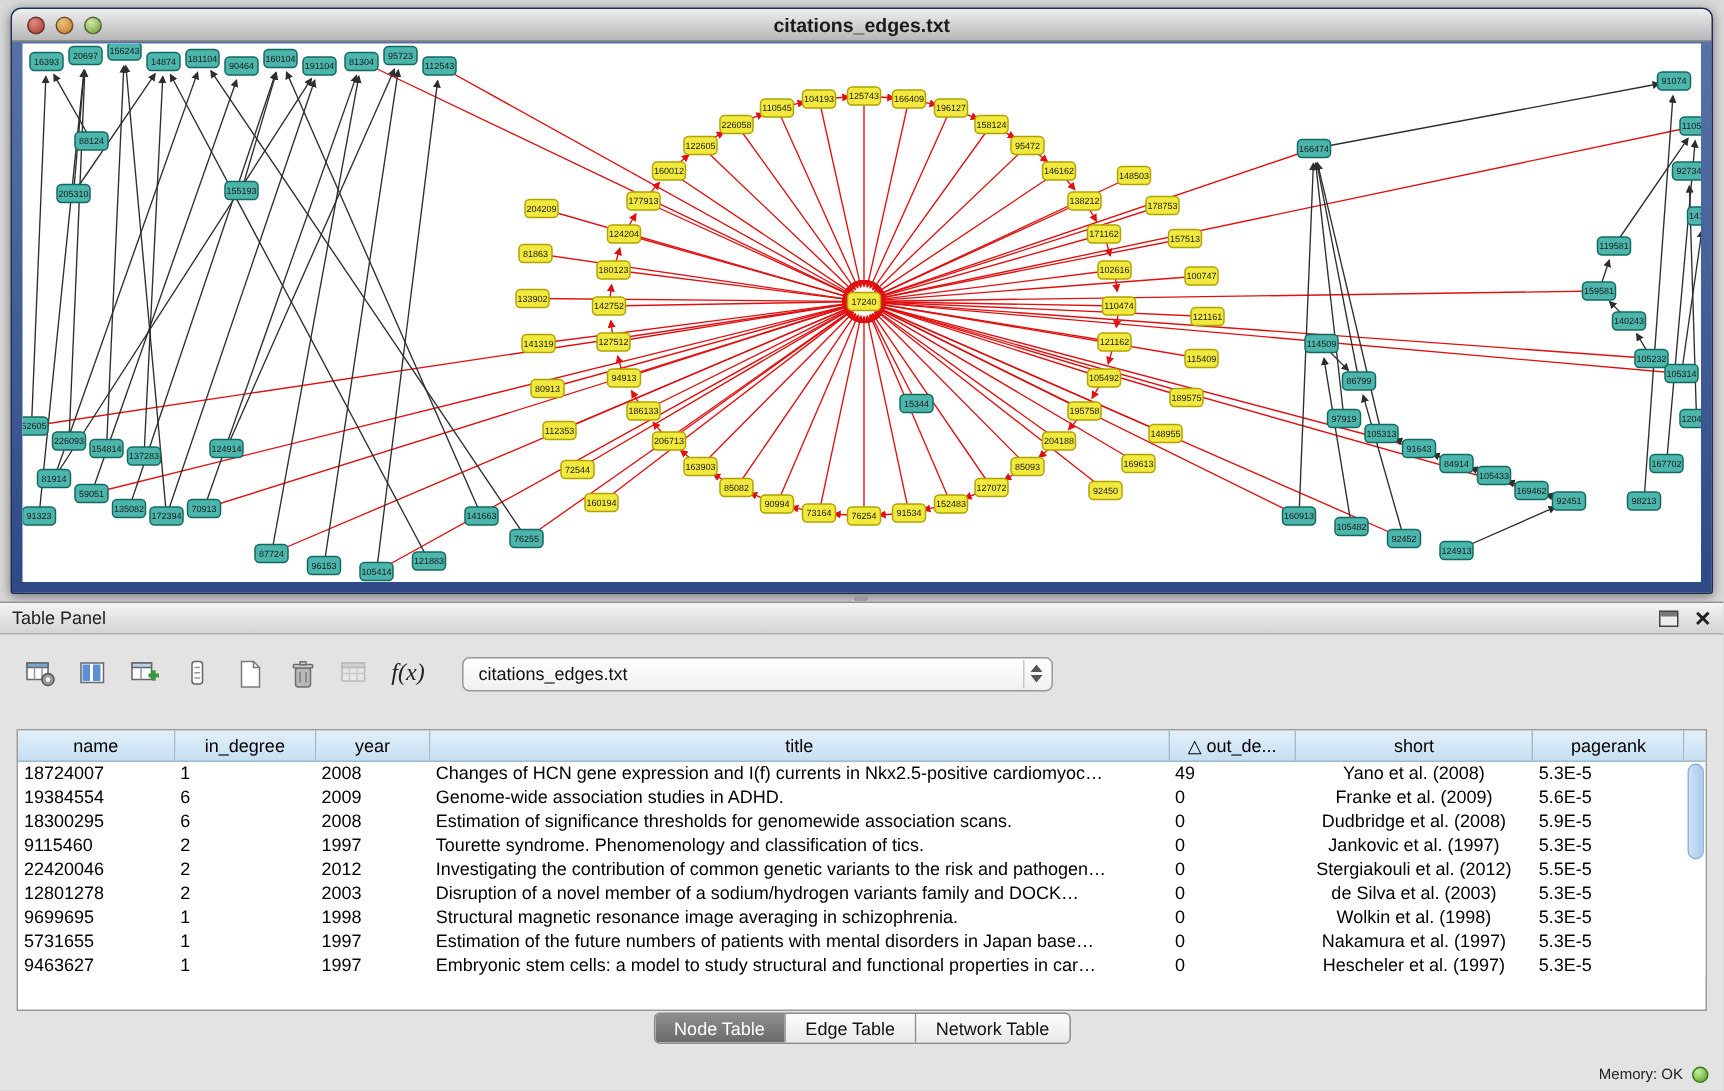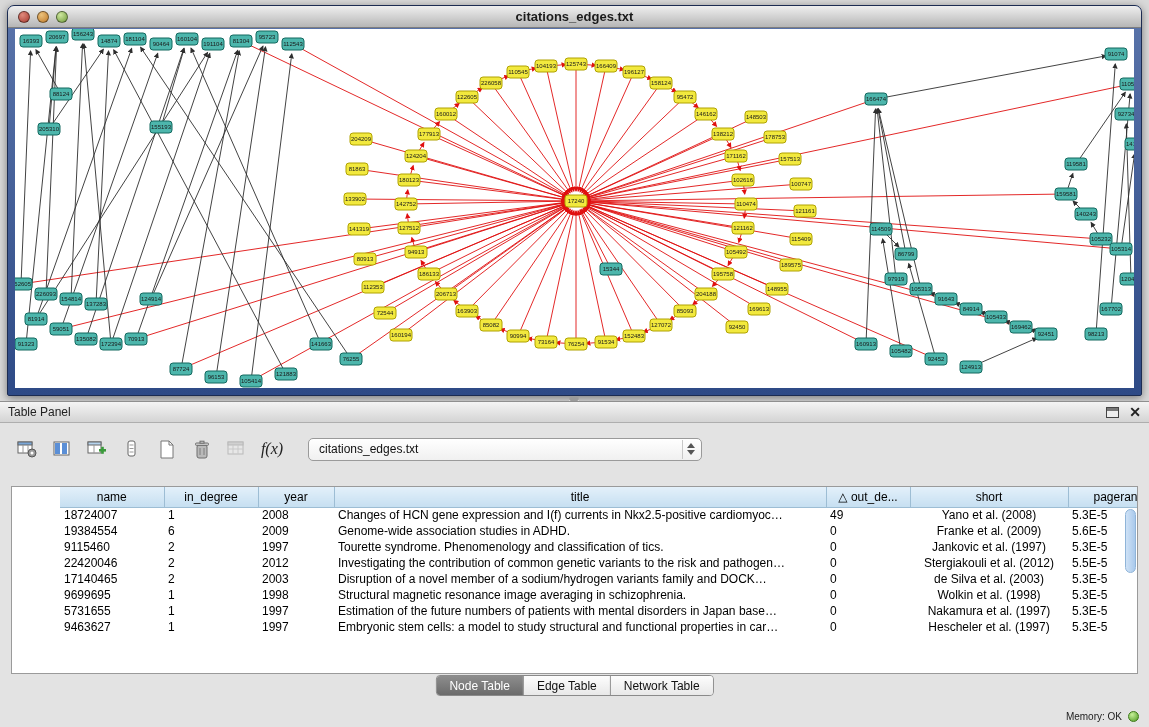--- a/index.html
+++ b/index.html
@@ -69,21 +69,21 @@
     padding:0 2px 0 10px; font-size:12px; color:#111;
   }
   .sel-arrows { margin-left:auto; width:17px; height:19px; display:flex; flex-direction:column;
     align-items:center; justify-content:center; gap:2px; border-left:1px solid #c8c8c8; }
   .sel-arrows i { width:0; height:0; border-left:4px solid transparent; border-right:4px solid transparent; display:block; }
   .sel-arrows .up { border-bottom:5px solid #555; }
   .sel-arrows .down { border-top:5px solid #555; }
 
   .tp-table {
     position:absolute; left:11px; right:11px; top:84px; height:188px;
-    background:#fff; border:1px solid #9a9a9a; overflow:hidden;padding-left:48px;
+    background:#fff; border:1px solid #9a9a9a; overflow:hidden;
   }
   table.data { border-collapse:collapse; table-layout:fixed; width:100%; }
   table.data th {
     height:20px; font-size:12px; font-weight:normal; text-align:center;
     background:linear-gradient(#e3f0fa,#c6dff1);
     border:1px solid #9dbdd4; border-top:none; color:#000; overflow:hidden; white-space:nowrap;
   }
   table.data th:first-child { border-left:none; }
   table.data th.gutter { border-right:none; }
   table.data td {
@@ -645,41 +645,51 @@
             <td class="c0">19384554</td>
             <td class="c1">6</td>
             <td class="c2">2009</td>
             <td class="c3">Genome-wide association studies in ADHD.</td>
             <td class="c4">0</td>
             <td class="c5">Franke et al. (2009)</td>
             <td class="c6">5.6E-5</td>
             <td class="gutter"></td>
           </tr>
           <tr>
+            <td class="c0">18300295</td>
+            <td class="c1">6</td>
+            <td class="c2">2008</td>
+            <td class="c3">Estimation of significance thresholds for genomewide association scans.</td>
+            <td class="c4">0</td>
+            <td class="c5">Dudbridge et al. (2008)</td>
+            <td class="c6">5.9E-5</td>
+            <td class="gutter"></td>
+          </tr>
+          <tr>
             <td class="c0">9115460</td>
             <td class="c1">2</td>
             <td class="c2">1997</td>
             <td class="c3">Tourette syndrome. Phenomenology and classification of tics.</td>
             <td class="c4">0</td>
             <td class="c5">Jankovic et al. (1997)</td>
             <td class="c6">5.3E-5</td>
             <td class="gutter"></td>
           </tr>
           <tr>
             <td class="c0">22420046</td>
             <td class="c1">2</td>
             <td class="c2">2012</td>
             <td class="c3">Investigating the contribution of common genetic variants to the risk and pathogen…</td>
             <td class="c4">0</td>
             <td class="c5">Stergiakouli et al. (2012)</td>
             <td class="c6">5.5E-5</td>
             <td class="gutter"></td>
           </tr>
           <tr>
-            <td class="c0">17140465</td>
+            <td class="c0">12801278</td>
             <td class="c1">2</td>
             <td class="c2">2003</td>
             <td class="c3">Disruption of a novel member of a sodium/hydrogen variants family and DOCK…</td>
             <td class="c4">0</td>
             <td class="c5">de Silva et al. (2003)</td>
             <td class="c6">5.3E-5</td>
             <td class="gutter"></td>
           </tr>
           <tr>
             <td class="c0">9699695</td>

